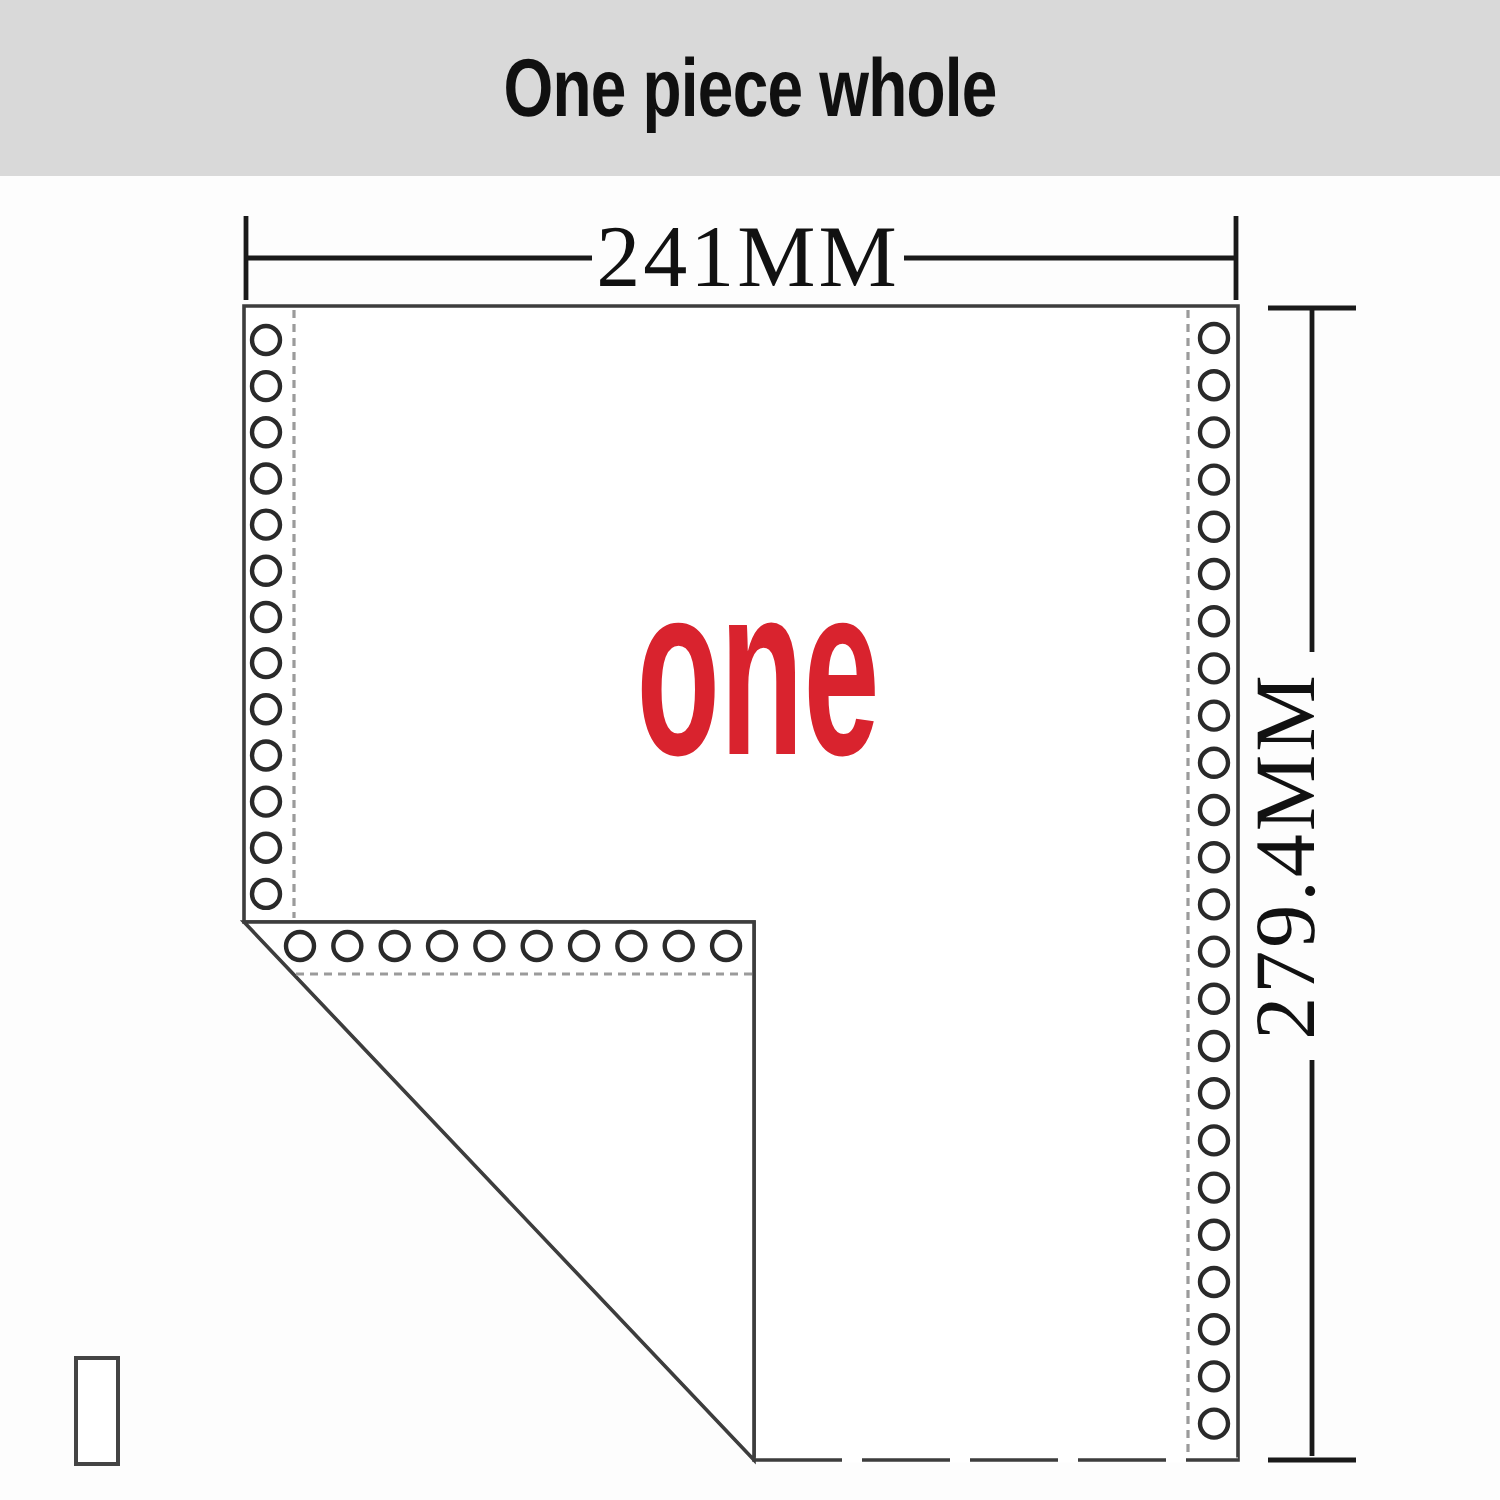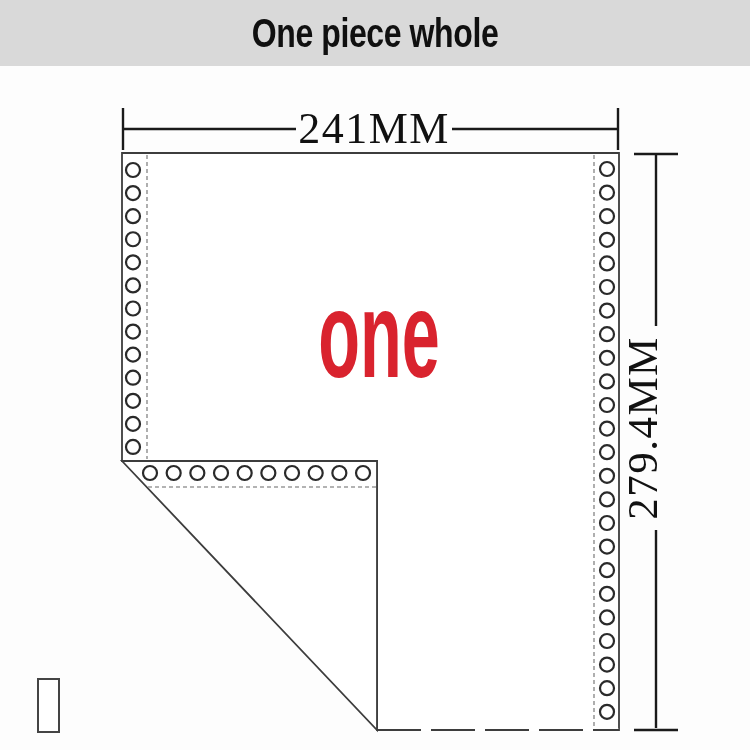--- a/index.html
+++ b/index.html
@@ -1,21 +1,21 @@
 <!DOCTYPE html>
 <html><head>
 <meta charset="utf-8">
 <style>
   html,body{margin:0;padding:0;background:#ffffff;}
   .stage{
     position:relative;width:750px;height:750px;overflow:hidden;
     background:#fdfdfd;font-family:"Liberation Sans",sans-serif;
   }
   .banner{
-    position:absolute;left:0;top:0;width:750px;height:66px;
+    position:absolute;left:0;top:0;width:750px;height:88px;
     background:#d9d9d9;display:flex;align-items:center;justify-content:center;
   }
   .banner h1{
     margin:0;font-size:41px;font-weight:700;color:#101010;
     letter-spacing:-0.5px;transform:scaleX(0.78);white-space:nowrap;
     font-family:"Liberation Sans",sans-serif;
   }
   .diagram{position:absolute;left:0;top:0;width:750px;height:750px;}
   .dim-text{
     font-family:"Liberation Serif",serif;font-size:44px;fill:#111111;

